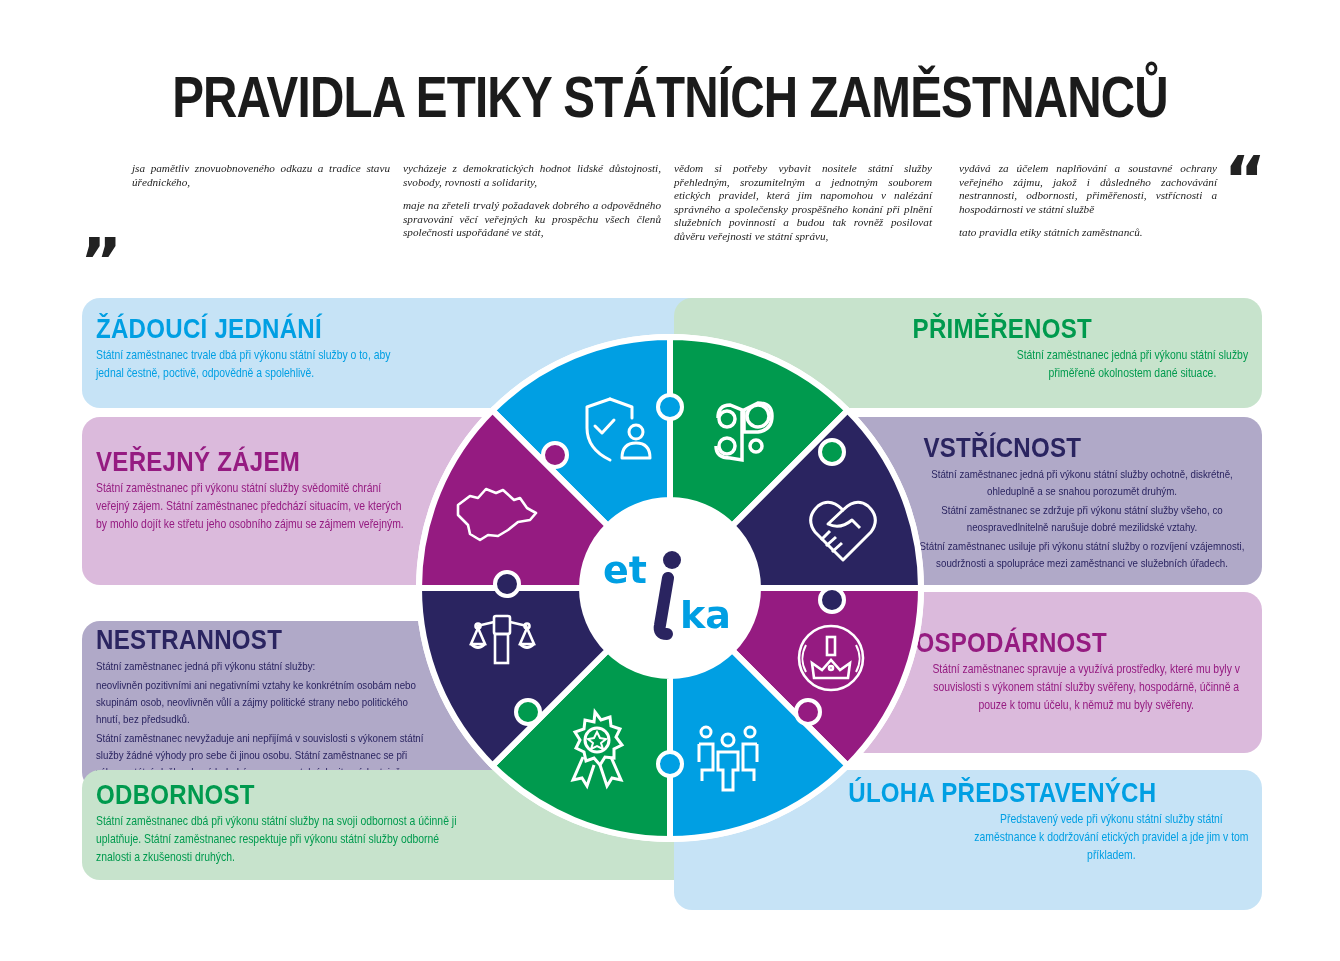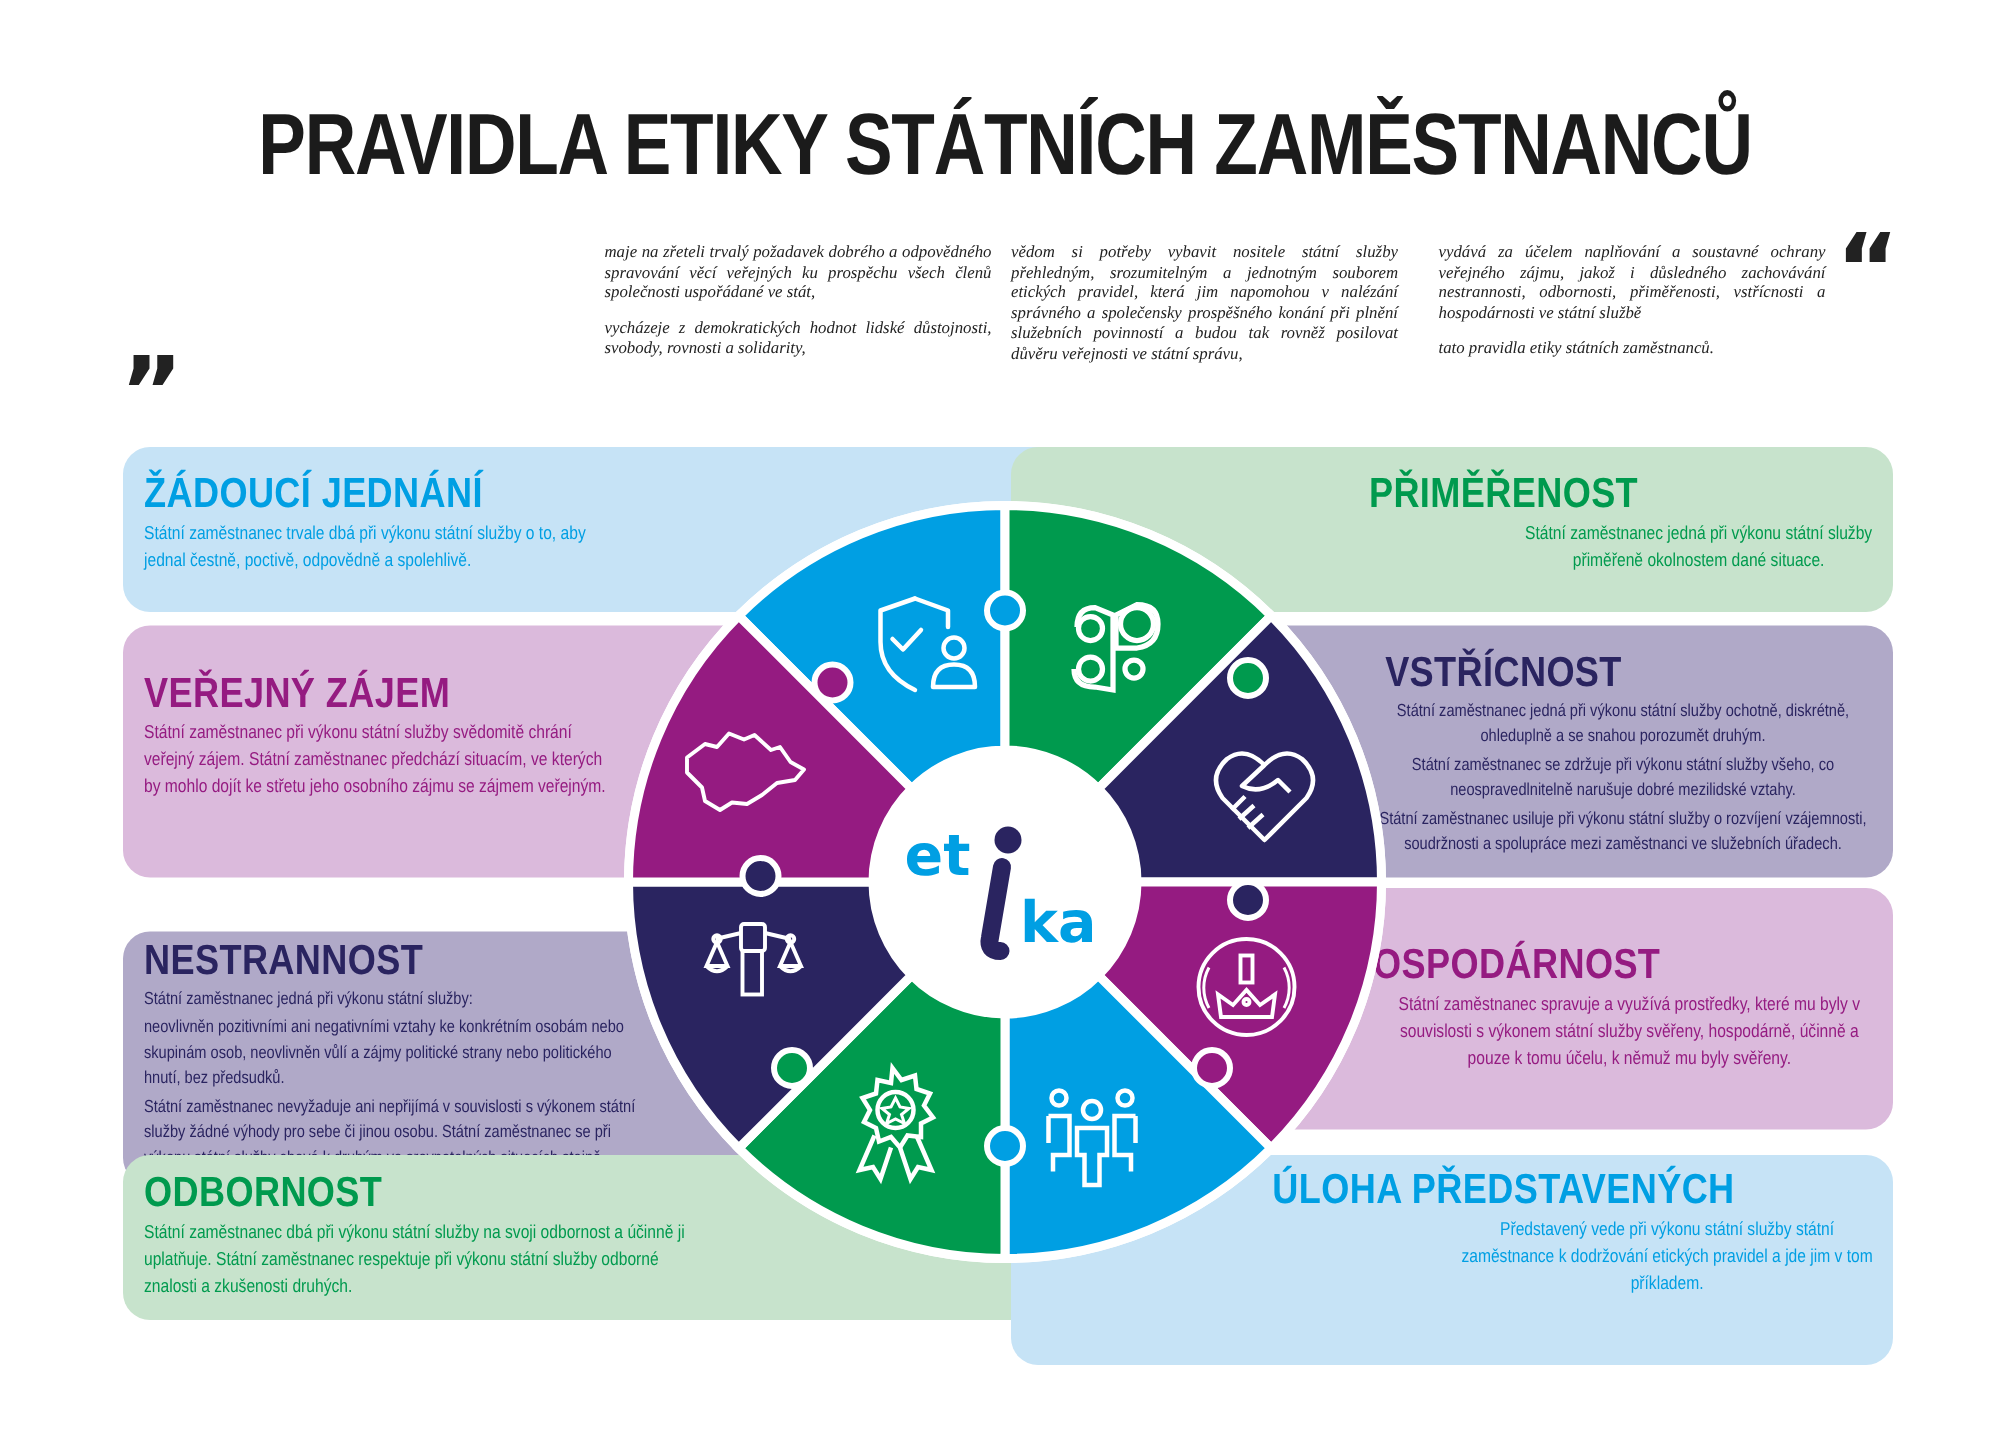--- a/index.html
+++ b/index.html
@@ -42,24 +42,25 @@
 </style>
 </head>
 <body>
 
 <div class="title">PRAVIDLA ETIKY STÁTNÍCH ZAMĚSTNANCŮ</div>
 
 <div class="quote" style="left:80px; top:232px;">”</div>
 <div class="quote" style="left:1224px; top:150px;">“</div>
 
 <div class="intro-col" style="left:132px;">
+  <p>jsa pamětliv znovuobnoveného odkazu a tradice stavu úřednického,</p>
 </div>
 <div class="intro-col" style="left:403px;">
+  <p>vycházeje z demokratických hodnot lidské důstojnosti, svobody, rovnosti a solidarity,</p>
   <p>maje na zřeteli trvalý požadavek dobrého a odpovědného spravování věcí veřejných ku prospěchu všech členů společnosti uspořádané ve stát,</p>
-  <p>vycházeje z demokratických hodnot lidské důstojnosti, svobody, rovnosti a solidarity,</p>
 </div>
 <div class="intro-col" style="left:674px;">
   <p>vědom si potřeby vybavit nositele státní služby přehledným, srozumitelným a jednotným souborem etických pravidel, která jim napomohou v nalézání správného a společensky prospěšného konání při plnění služebních povinností a budou tak rovněž posilovat důvěru veřejnosti ve státní správu,</p>
 </div>
 <div class="intro-col" style="left:959px;">
   <p>vydává za účelem naplňování a soustavné ochrany veřejného zájmu, jakož i důsledného zachovávání nestrannosti, odbornosti, přiměřenosti, vstřícnosti a hospodárnosti ve státní službě</p>
   <p>tato pravidla etiky státních zaměstnanců.</p>
 </div>
 
 <div class="panel panel-left" style="top:298px; height:110px; background:#c6e3f6;">

